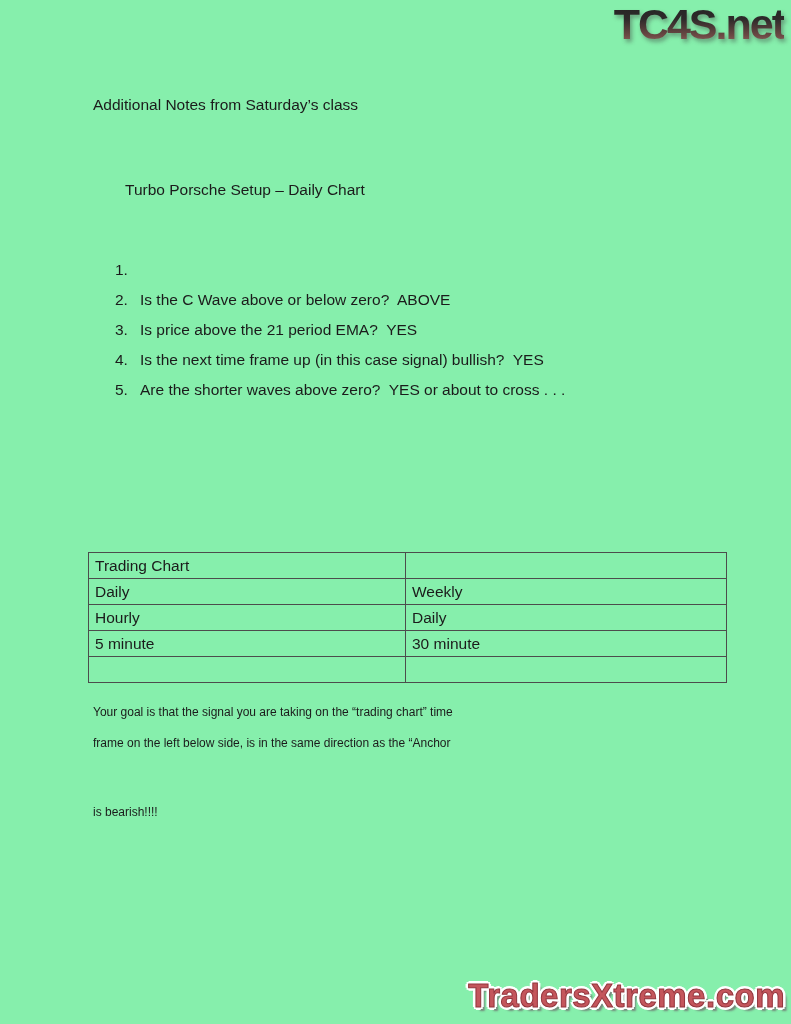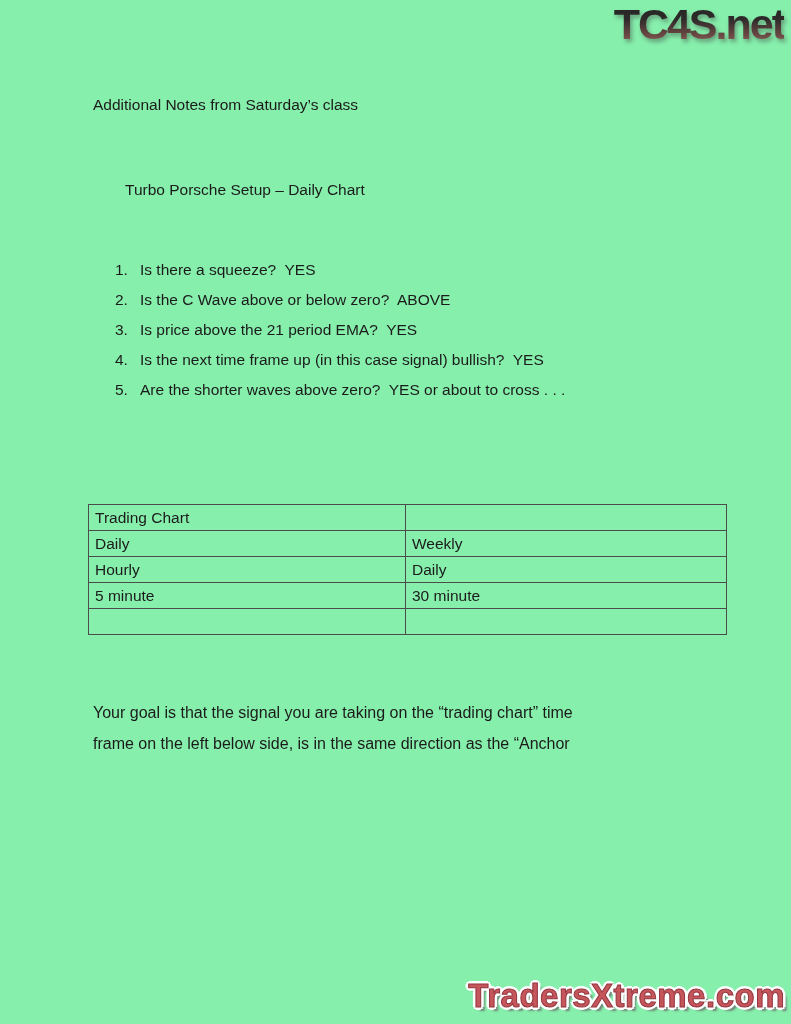--- a/index.html
+++ b/index.html
@@ -23,21 +23,21 @@
 
   .intro1 { position:absolute; left:93px; top:90px; }
   .intro2 { position:absolute; left:93px; top:175px;margin-left:32px; }
 
   .checklist { position:absolute; left:115px; top:255px; }
   .check-item { display:flex; }
   .check-num { width:25px; flex:0 0 25px; font-size:15.5px; line-height:30px; }
 
   
   .doc-table-wrap { position:absolute; left:88px; top:504px; }
-  table.doc-table { border-collapse:collapse; table-layout:fixed; width:618px; }
+  table.doc-table { border-collapse:collapse; table-layout:fixed; width:618px;margin-top:48px; }
   table.doc-table td {
     border:1px solid #4c4c4c; height:25px; padding:0 4px 0 6px;
     font-size:15.5px; vertical-align:middle; white-space:pre-wrap; overflow:hidden;
   }
   td.c1 { width:306px; } td.c2 { width:310px; }
 
   
   .watermark {
     position:absolute; top:486px; left:50%; transform:translateX(-50%);
     font-family:"DejaVu Serif", serif; font-weight:700;
@@ -45,21 +45,21 @@
     color:#c5242b; -webkit-text-stroke:0.6px #8c1418;
     text-shadow:
       -2px -2px 0 #ffffff, 2px -2px 0 #ffffff, -2px 2px 0 #ffffff, 2px 2px 0 #ffffff,
       -3px 0 0 #ffffff, 3px 0 0 #ffffff, 0 -3px 0 #ffffff, 0 3px 0 #ffffff,
       5px 5px 3px rgba(130,130,130,0.75);
     z-index:5;
   }
 
   .para1 { position:absolute; left:93px; top:697px; width:620px; line-height:31px; }
   .para2 { position:absolute; left:93px; top:797px; width:640px; line-height:30px; }
-  .para1 div, .para2 div { white-space:pre-wrap; font-size:16px; }
+  .para1 div, .para2 div { white-space:pre-wrap; font-size:12px; }
 
   
   .txtreme {
     position:absolute; top:976px; right:6px;
     font-weight:700; font-size:33px; line-height:40px; letter-spacing:0.5px;
     color:#c4565c; -webkit-text-stroke:1px #93343c;
     text-shadow:
       -2px -2px 0 #ffffff, 2px -2px 0 #ffffff, -2px 2px 0 #ffffff, 2px 2px 0 #ffffff,
       -3px 0 0 #ffffff, 3px 0 0 #ffffff, 0 -3px 0 #ffffff, 0 3px 0 #ffffff,
       4px 4px 2px rgba(110,110,110,0.8);
@@ -73,21 +73,20 @@
   <div class="tc4s-wrap">
     <span class="tc4s">TC4S.net</span>
   </div>
 
   <div class="intro1 bodytext">Additional Notes from Saturday’s class</div>
   <div class="intro2 bodytext">Turbo Porsche Setup – Daily Chart</div>
 
   <div class="checklist">
     <div class="check-item">
       <span class="check-num">1.</span>
-      <span class="bodytext">Is there a squeeze?  YES</span>
     </div>
     <div class="check-item">
       <span class="check-num">2.</span>
       <span class="bodytext">Is the C Wave above or below zero?  ABOVE</span>
     </div>
     <div class="check-item">
       <span class="check-num">3.</span>
       <span class="bodytext">Is price above the 21 period EMA?  YES</span>
     </div>
     <div class="check-item">
@@ -127,17 +126,18 @@
       </tbody>
     </table>
   </div>
 
   <div class="para1">
     <div>Your goal is that the signal you are taking on the “trading chart” time</div>
     <div>frame on the left below side, is in the same direction as the “Anchor</div>
   </div>
 
   <div class="para2">
+    <div>is bearish!!!!</div>
   </div>
 
   <div class="txtreme">TradersXtreme.com</div>
 
 </div>
 
 </body></html>

